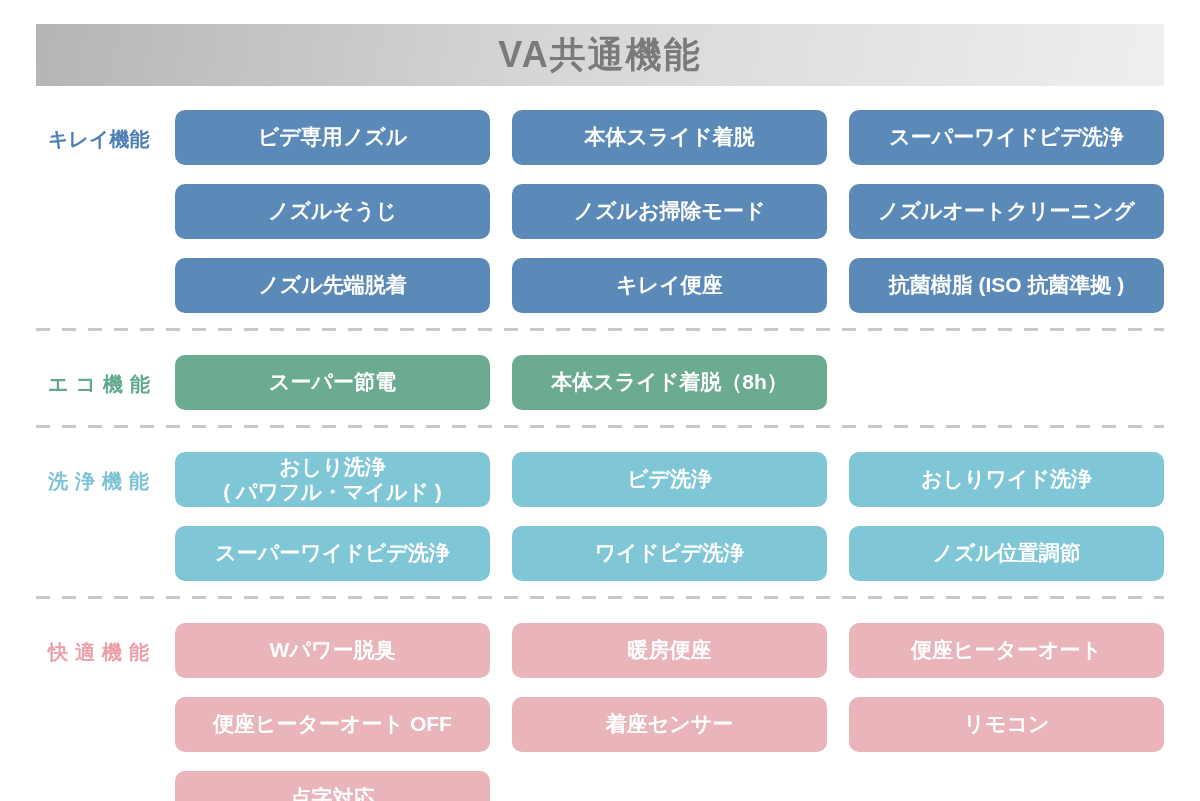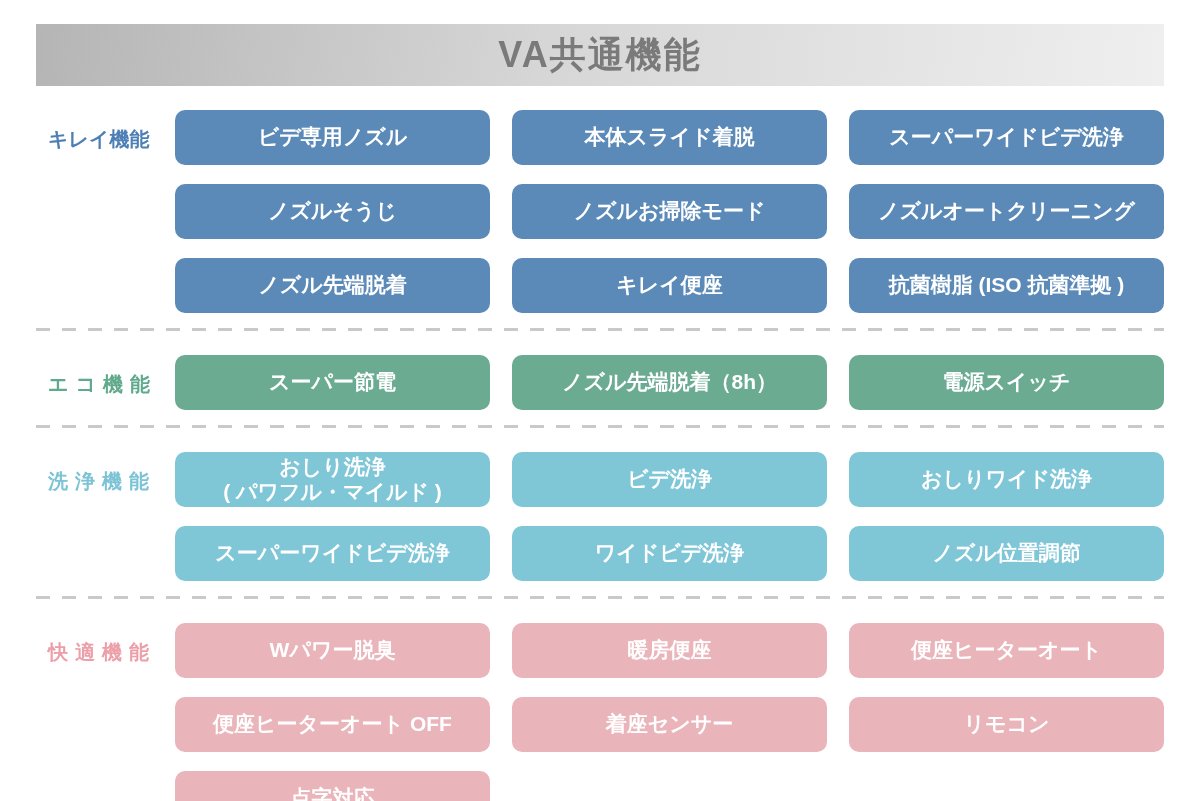--- a/index.html
+++ b/index.html
@@ -80,22 +80,21 @@
       <div class="btn">抗菌樹脂 (ISO 抗菌準拠 )</div>
     </div>
   </section>
 
   <div class="dash"></div>
 
   <section class="sec sec-eco">
     <div class="label spread">エコ機能</div>
     <div class="rows">
       <div class="btn">スーパー節電</div>
-      <div class="btn">ノズル先端脱着（8h）</div>
-      <div class="btn">電源スイッチ</div>
+      <div class="btn">本体スライド着脱（8h）</div>
     </div>
   </section>
 
   <div class="dash"></div>
 
   <section class="sec sec-wash">
     <div class="label spread">洗浄機能</div>
     <div class="rows">
       <div class="btn">おしり洗浄
 ( パワフル・マイルド )</div>

